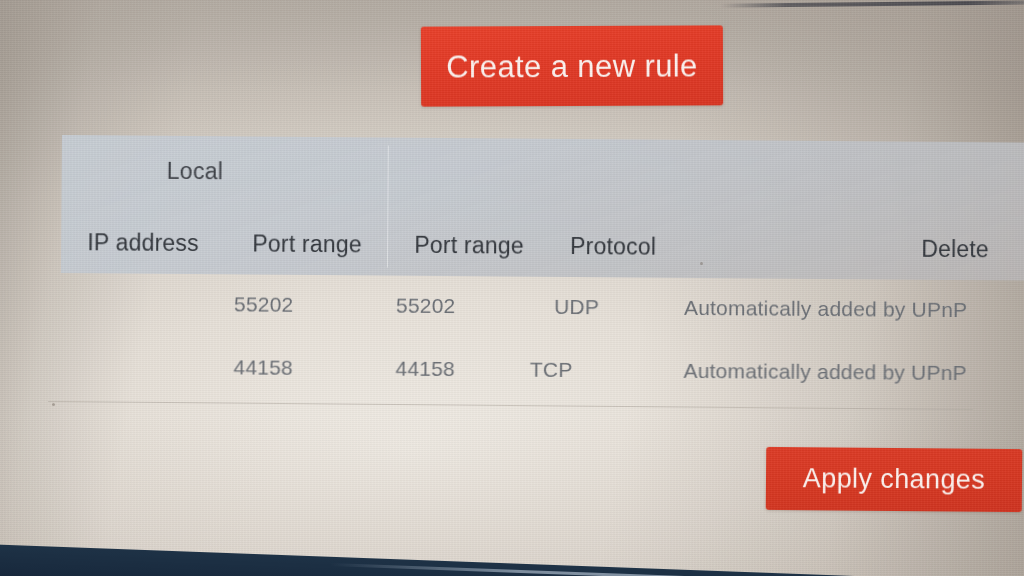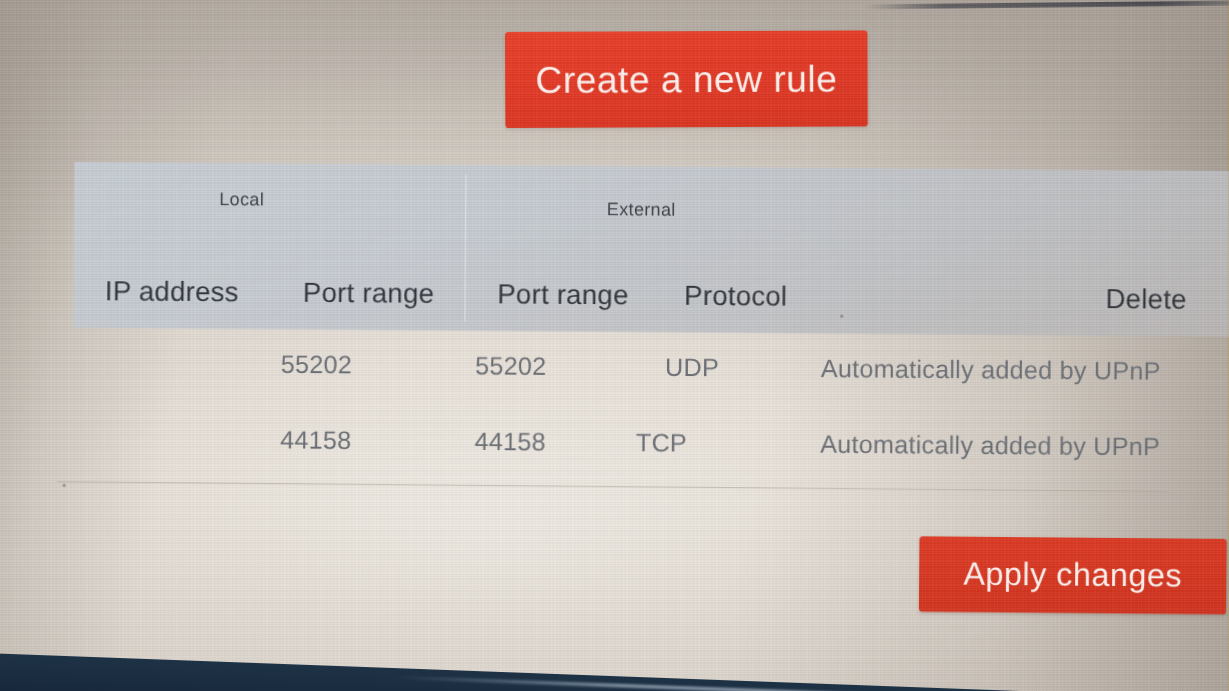--- a/index.html
+++ b/index.html
@@ -6,21 +6,21 @@
     margin: 0;
     padding: 0;
     background: #000;
   }
   #screen {
     position: relative;
     width: 1024px;
     height: 576px;
     overflow: hidden;
     font-family: "Liberation Sans", sans-serif;
-    background: #fde047;
+    background: #86efac;
   }
 
   
   .bg-base {
     position: absolute;
     inset: 0;
     background:
       radial-gradient(120% 95% at 40% 78%, #f0ebe4 0%, #e7e1d9 28%, #d5cec5 55%, #b9b1a8 78%, #a1978e 100%);
   }
   .bg-left-shade {
@@ -156,26 +156,25 @@
     height: 138px;
     background: linear-gradient(160deg,
         rgba(199,206,214,0.92) 0%,
         rgba(196,202,210,0.9) 35%,
         rgba(190,192,196,0.88) 70%,
         rgba(186,183,183,0.86) 100%);
     filter: blur(0.3px);
   }
   .hdr-group {
     position: absolute;
-    font-size: 15px;
+    font-size: 23px;
     color: #3e4248;
     letter-spacing: 0.3px;
     white-space: nowrap;
     filter: blur(0.35px);
-    margin-left: 16px;
   }
   .hdr-col {
     position: absolute;
     top: 94px;
     font-size: 23px;
     color: #32363c;
     letter-spacing: 0.2px;
     white-space: nowrap;
     transform: translateX(-50%);
     filter: blur(0.35px);
@@ -237,21 +236,20 @@
   <button class="btn" id="btn-create">
     <span class="btn-label">Create a new rule</span>
   </button>
 
   <div id="table-wrap">
 
     <div id="table-header">
       <div class="hdr-sep"></div>
 
       <div class="hdr-group" style="left:105px; top:22px;">Local</div>
-      <div class="hdr-group" style="left:428px; top:28px;">External</div>
 
       <div class="hdr-col" style="left:82px;text-align:center;">IP address</div>
       <div class="hdr-col" style="left:246px;">Port range</div>
       <div class="hdr-col" style="left:408px;">Port range</div>
       <div class="hdr-col" style="left:552px;">Protocol</div>
       <div class="hdr-col" style="left:894px;">Delete</div>
     </div>
 
     <div class="row">
       <div class="cell c-center" style="left:203px;">55202</div>

